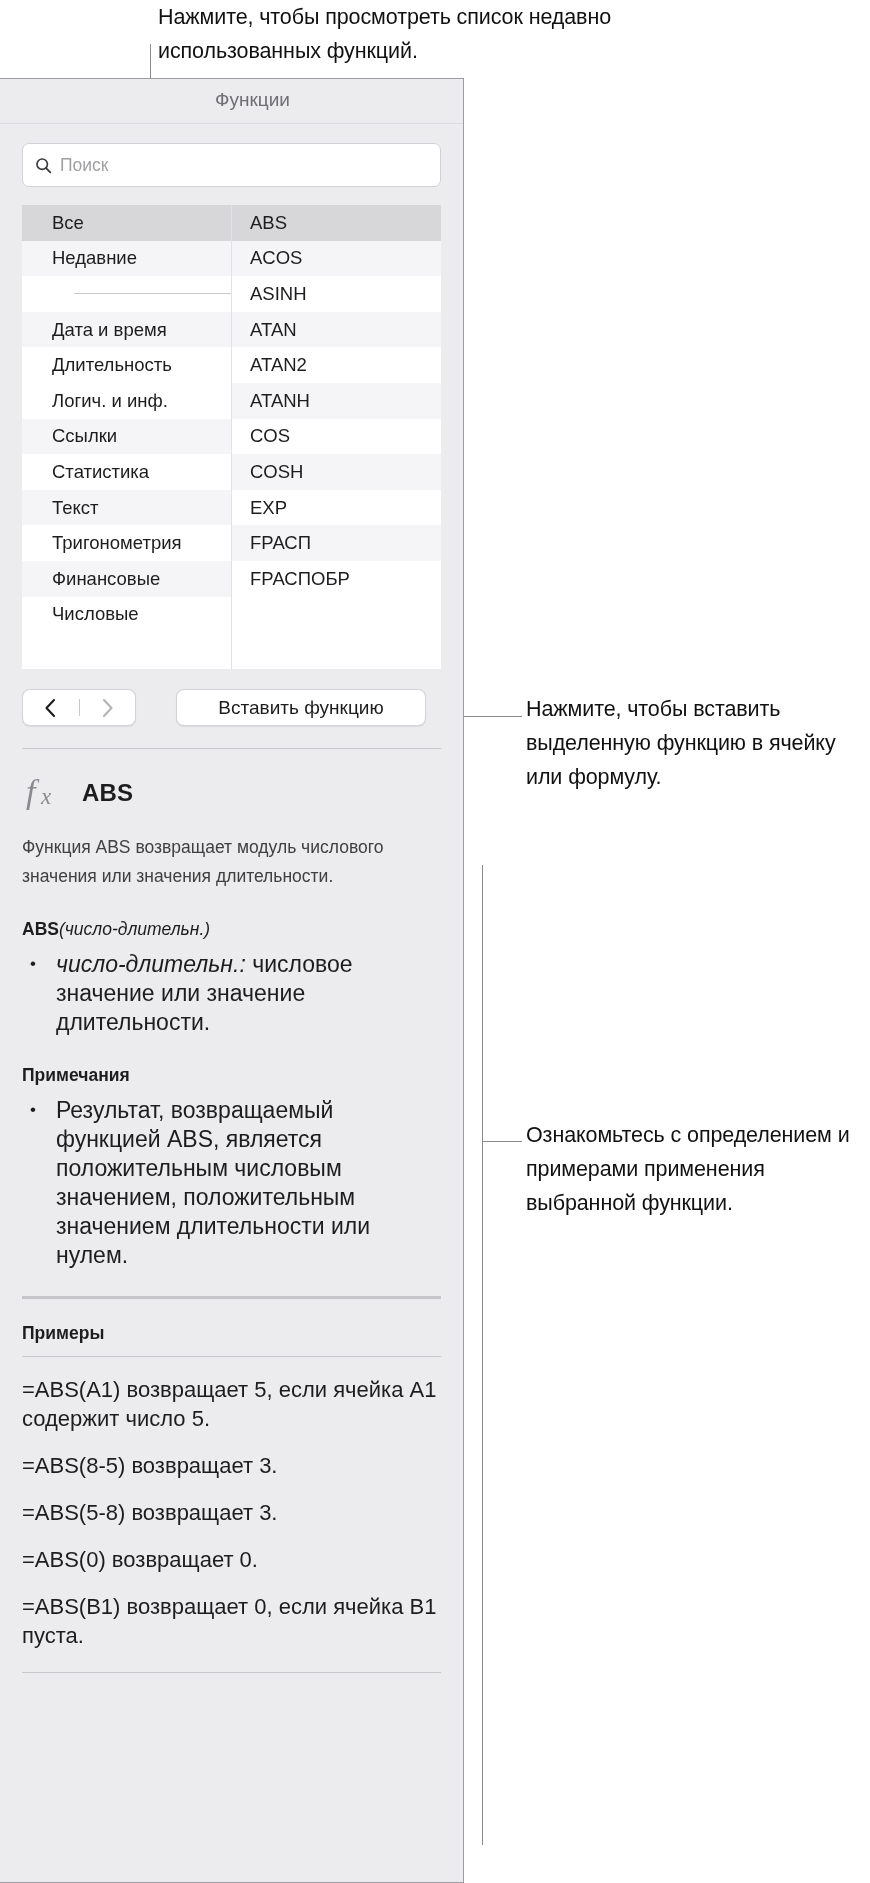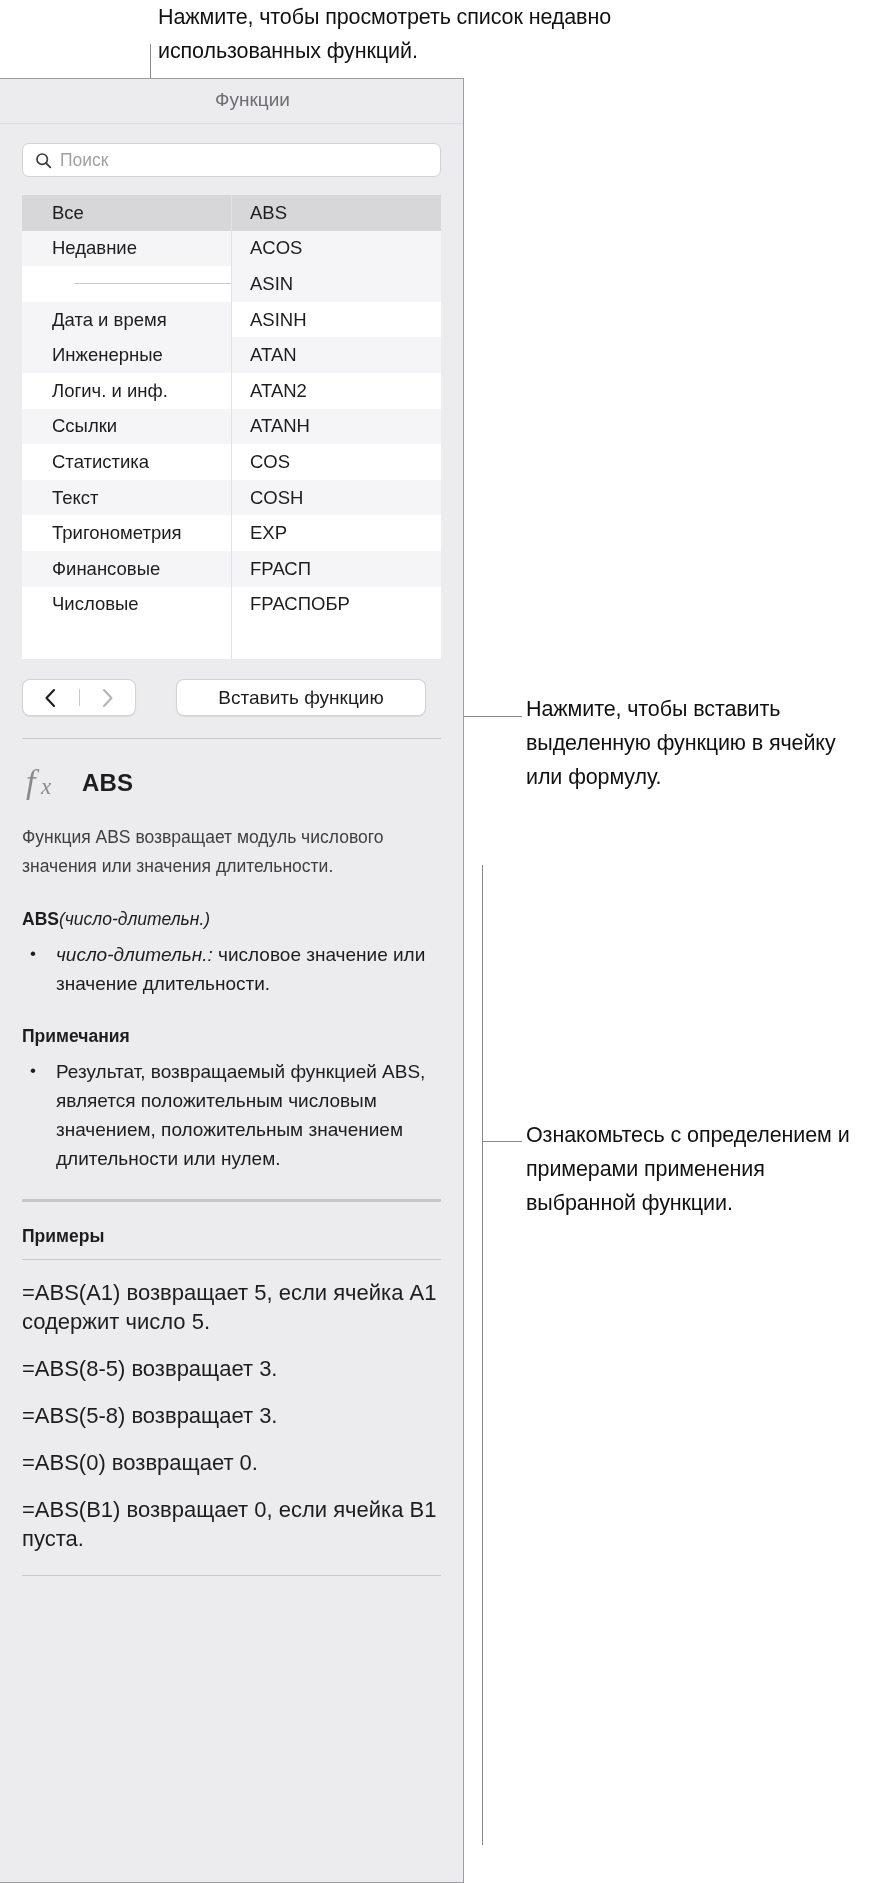--- a/index.html
+++ b/index.html
@@ -64,21 +64,21 @@
     color: #6e6e73;
     padding-left: 42px;
     box-sizing: border-box;
   }
 
   
   #search-wrap {
     padding: 19px 22px 0 22px;
   }
   #search-field {
-    height: 34px;
+    height: 44px;
     background: #ffffff;
     border: 1px solid #d2d2d6;
     border-radius: 7px;
     display: flex;
     align-items: center;
     padding: 0 10px;
     box-sizing: border-box;
   }
   #search-icon {
     width: 17px;
@@ -216,21 +216,21 @@
   .sig-line b { font-weight: bold; }
   .sig-line i { font-style: italic; }
   ul.bullets {
     margin: 6px 0 0 0;
     padding: 0;
     list-style: none;
   }
   ul.bullets li {
     position: relative;
     padding-left: 34px;
-    font-size: 19px;
+    font-size: 23px;
     line-height: 29px;
     margin-top: 2px;
   }
   ul.bullets li::before {
     content: "\2022";
     position: absolute;
     left: 8px;
     top: -1px;
     font-size: 17px;
   }
@@ -320,22 +320,22 @@
       </div>
       <div class="list-row alt">
         <span>Недавние</span>
       </div>
       <div class="list-row separator">
         <div class="rule"></div>
       </div>
       <div class="list-row alt">
         <span>Дата и время</span>
       </div>
-      <div class="list-row alt">
-        <span>Инженерные</span>
+      <div class="list-row">
+        <span>Длительность</span>
       </div>
       <div class="list-row">
         <span>Логич. и инф.</span>
       </div>
       <div class="list-row alt">
         <span>Ссылки</span>
       </div>
       <div class="list-row">
         <span>Статистика</span>
       </div>
@@ -352,23 +352,20 @@
         <span>Числовые</span>
       </div>
     </div>
 
     <div id="function-list">
       <div class="list-row selected">
         <span>ABS</span>
       </div>
       <div class="list-row alt">
         <span>ACOS</span>
-      </div>
-      <div class="list-row alt">
-        <span>ASIN</span>
       </div>
       <div class="list-row">
         <span>ASINH</span>
       </div>
       <div class="list-row alt">
         <span>ATAN</span>
       </div>
       <div class="list-row">
         <span>ATAN2</span>
       </div>

